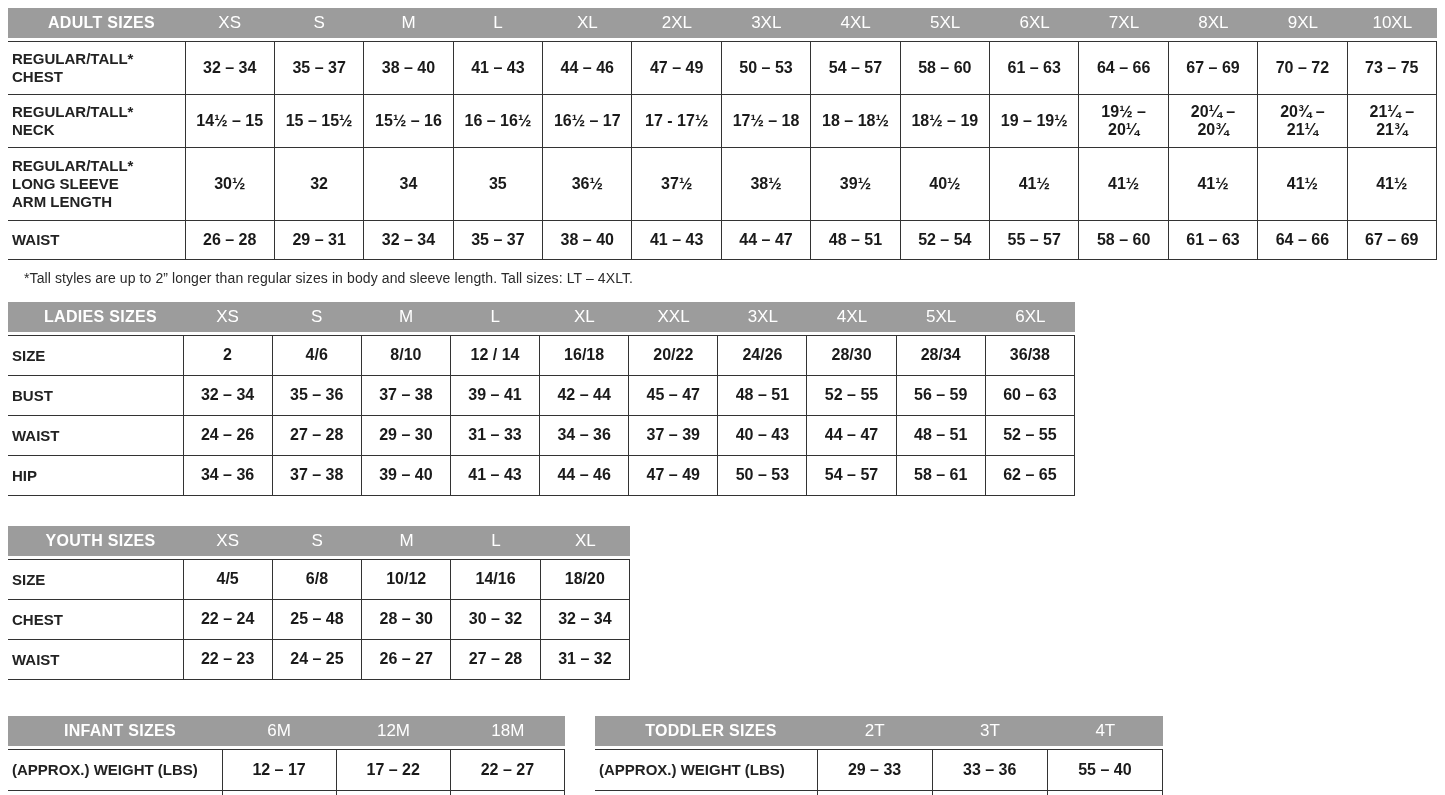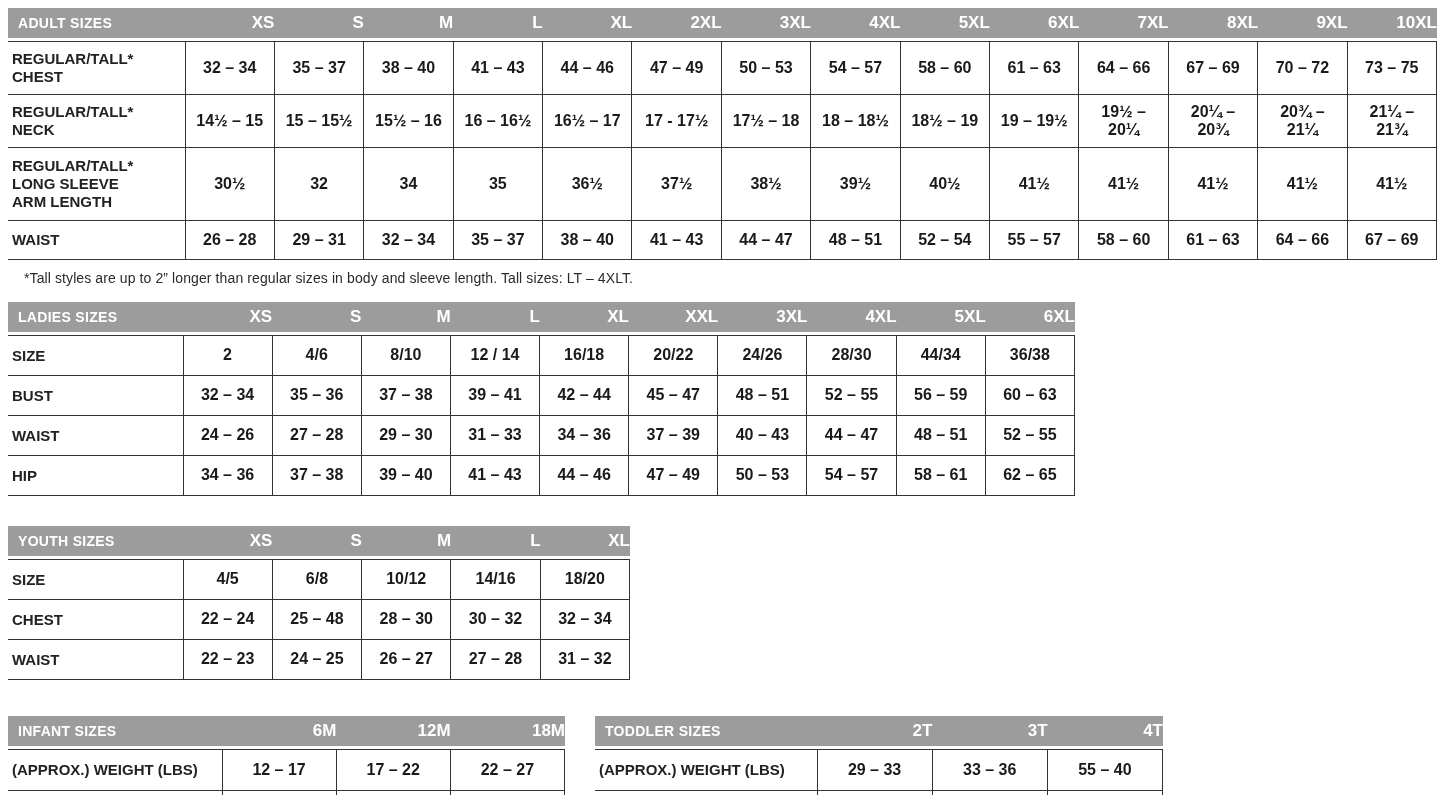--- a/index.html
+++ b/index.html
@@ -8,24 +8,24 @@
     padding:8px 0 0 8px;background:#ffffff;overflow:hidden;
     font-family:"Liberation Sans","DejaVu Sans",sans-serif;
     color:#1e1e1e;
   }
   .size-table{box-sizing:border-box;}
   .thead{
     display:grid;align-items:center;height:30px;
     background:#9c9c9c;color:#ffffff;
   }
   .th-title{
-    font-weight:bold;font-size:14px;letter-spacing:.3px;
-    padding-left:10px;text-align:left;white-space:nowrap;
-  }
-  .th-col{font-size:17px;text-align:right;white-space:nowrap;font-weight:bold;}
+    font-weight:bold;font-size:16px;letter-spacing:.3px;
+    padding-left:10px;text-align:center;white-space:nowrap;
+  }
+  .th-col{font-size:17px;text-align:center;white-space:nowrap;}
   table.grid{
     width:100%;border-collapse:collapse;table-layout:fixed;
     margin-top:3px;
     font-weight:bold;
   }
   table.grid td{
     border:1.5px solid #333333;
     vertical-align:middle;
     padding:2px 4px;
   }
@@ -214,21 +214,21 @@
         <tr class="h35">
           <td class="lbl">SIZE</td>
           <td class="val">2</td>
           <td class="val">4/6</td>
           <td class="val">8/10</td>
           <td class="val">12 / 14</td>
           <td class="val">16/18</td>
           <td class="val">20/22</td>
           <td class="val">24/26</td>
           <td class="val">28/30</td>
-          <td class="val">44/34</td>
+          <td class="val">28/34</td>
           <td class="val">36/38</td>
         </tr>
         <tr class="h35">
           <td class="lbl">BUST</td>
           <td class="val">32 – 34</td>
           <td class="val">35 – 36</td>
           <td class="val">37 – 38</td>
           <td class="val">39 – 41</td>
           <td class="val">42 – 44</td>
           <td class="val">45 – 47</td>

